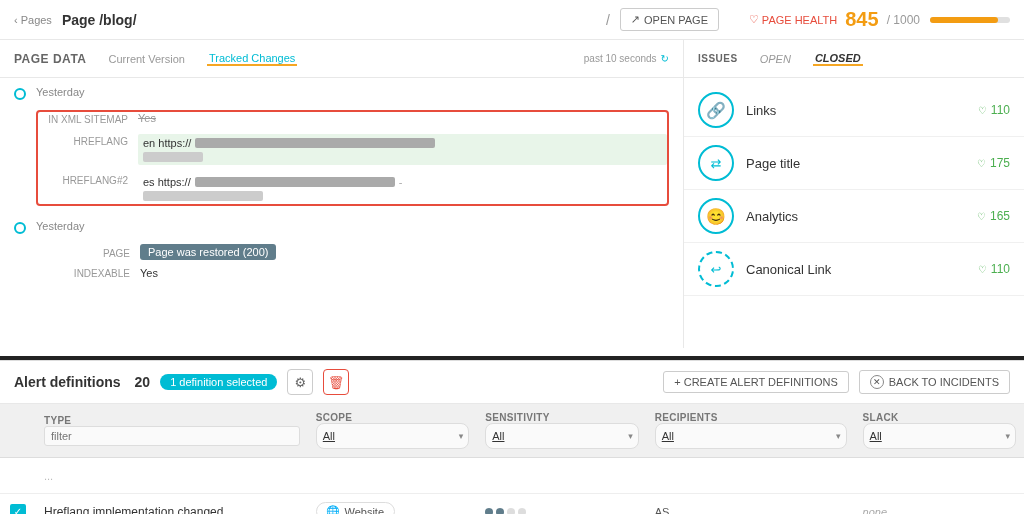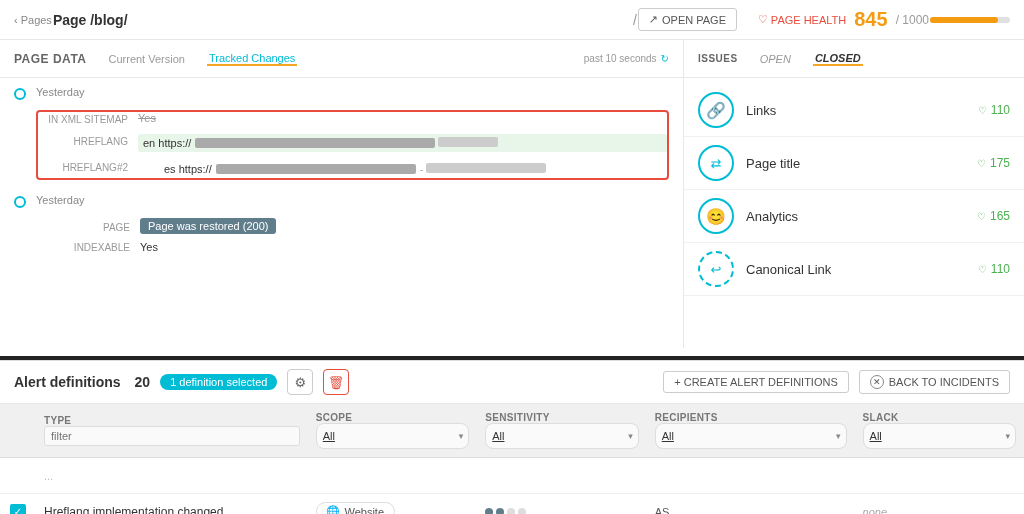--- a/index.html
+++ b/index.html
@@ -2,21 +2,21 @@
 <html><head>
   <meta charset="utf-8">
   <style>
     * { box-sizing: border-box; margin: 0; padding: 0; font-family: -apple-system, BlinkMacSystemFont, 'Segoe UI', sans-serif; }
     body { width: 1024px; height: 514px; overflow: hidden; background: #f5f5f5; font-size: 12px; }
 
     
     .top-section { background: #fff; height: 360px; border-bottom: 4px solid #222; }
 
     
-    .header-bar { display: flex; align-items: center; padding: 8px 14px; border-bottom: 1px solid #e8e8e8; gap: 1px; }
+    .header-bar { display: flex; align-items: center; padding: 8px 14px; border-bottom: 1px solid #e8e8e8; gap: 10px; }
     .back-link { color: #888; font-size: 11px; display: flex; align-items: center; gap: 3px; cursor: pointer; }
     .back-link::before { content: '‹'; }
     .page-url { font-size: 14px; font-weight: 600; color: #333; flex: 1; }
     .open-page-btn { border: 1px solid #ccc; border-radius: 3px; padding: 4px 10px; font-size: 11px; color: #555; cursor: pointer; display: flex; align-items: center; gap: 4px; background: #fff; }
     .page-health-section { display: flex; align-items: center; gap: 8px; margin-left: 20px; }
     .page-health-label { font-size: 11px; color: #e74c3c; display: flex; align-items: center; gap: 3px; }
     .heart-icon { color: #e74c3c; }
     .health-score { font-size: 20px; font-weight: 700; color: #f39c12; }
     .health-max { font-size: 12px; color: #999; }
     .health-bar-wrap { width: 80px; height: 6px; background: #e0e0e0; border-radius: 3px; }
@@ -43,22 +43,22 @@
     .data-key { font-size: 10px; color: #999; text-align: right; width: 90px; flex-shrink: 0; padding-top: 2px; }
     .data-val-wrap { flex: 1; }
     .data-val { font-size: 11px; color: #333; margin-bottom: 2px; }
     .data-val.old { text-decoration: line-through; color: #999; }
     .redacted-bar { display: inline-block; height: 10px; border-radius: 2px; background: #ccc; vertical-align: middle; }
     .redacted-bar.sm { width: 60px; }
     .redacted-bar.md { width: 120px; }
     .redacted-bar.lg { width: 200px; }
     .redacted-bar.xl { width: 240px; }
     .hreflang-val { font-size: 11px; color: #333; display: flex; align-items: center; gap: 4px; }
-    .hreflang-line { display: flex; flex-direction: row; gap: 3px; background: #e8f5e9; padding: 3px 5px; border-radius: 2px; }
-    .hreflang-line2 { display: flex; flex-direction: row; gap: 3px; padding: 3px 5px; margin-left: 21px; }
+    .hreflang-line { display: flex; flex-direction: column; gap: 3px; background: #e8f5e9; padding: 3px 5px; border-radius: 2px; }
+    .hreflang-line2 { display: flex; flex-direction: column; gap: 3px; padding: 3px 5px; }
     .page-data-row { display: flex; gap: 10px; margin-left: 36px; margin-bottom: 5px; align-items: center; }
     .page-restored-badge { background: #607d8b; color: #fff; border-radius: 3px; padding: 2px 8px; font-size: 11px; }
     .indexable-row { display: flex; gap: 10px; margin-left: 36px; align-items: center; }
 
     
     .right-panel { width: 340px; overflow: hidden; }
     .issues-header { display: flex; align-items: center; padding: 0 14px; height: 38px; border-bottom: 1px solid #e8e8e8; gap: 20px; }
     .issues-title { font-size: 10px; font-weight: 700; color: #666; letter-spacing: 0.5px; }
     .issues-tab { font-size: 11px; color: #999; cursor: pointer; padding: 0 2px; font-style: italic; }
     .issues-tab.active { color: #333; font-weight: 600; border-bottom: 2px solid #f5a623; }

